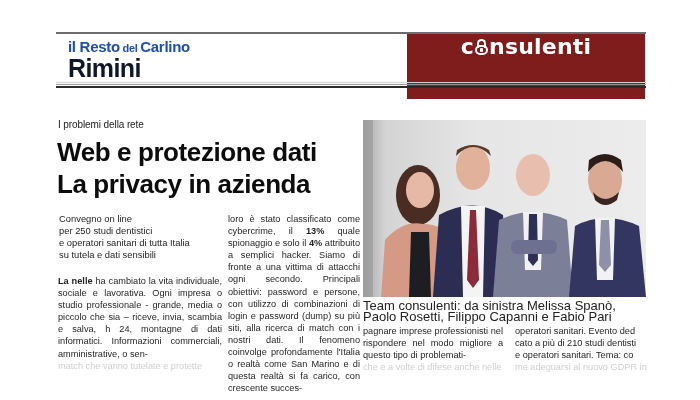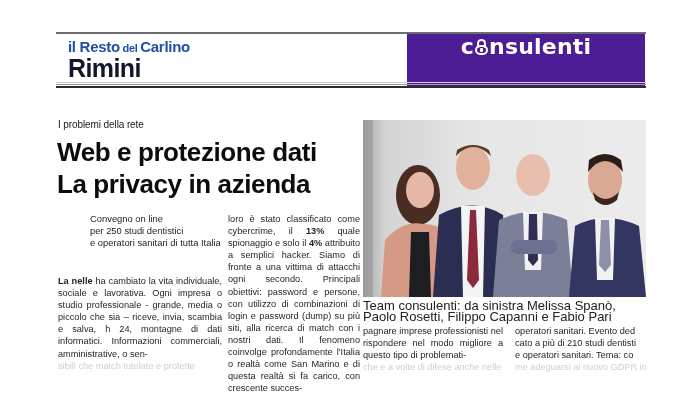--- a/index.html
+++ b/index.html
@@ -10,37 +10,37 @@
     .masthead .rule-top { position:absolute; left:0; top:0; width:100%; height:2px; background:#6d6d6d; }
     .masthead .rule-bottom { position:absolute; left:0; bottom:0; width:100%; height:4px;
       border-top:1px solid #9a9a9a; border-bottom:2px solid #2b2b2b; }
     .masthead .rule-inner { position:absolute; left:0; bottom:5px; width:100%; height:1px; background:#d0d0d0; }
 
     .brand { position:absolute; left:12px; top:7px; }
     .brand .line1 { font-weight:700; font-size:15px; color:#1f4fa6; letter-spacing:-0.3px; line-height:16px; }
     .brand .line1 .small { font-size:11px;text-align:center; }
     .brand .line2 { font-weight:900; font-size:25px; color:#0f172a; line-height:24px; letter-spacing:-0.6px; }
 
-    .sponsor { position:absolute; left:351px; top:2px; width:238px; height:52px; background:#4c1d95;
+    .sponsor { position:absolute; left:351px; top:2px; width:238px; height:65px; background:#7f1d1d;
       color:#ffffff; text-align:center; }
     .sponsor .s1 { position:absolute; left:0; width:100%; top:2px; font-family:"DejaVu Sans", sans-serif;
       font-weight:700; font-size:22px; line-height:22px; letter-spacing:0.2px; }
     .sponsor .s2 { position:absolute; left:0; width:100%; top:22px; font-family:"DejaVu Sans", sans-serif;
       font-weight:700; font-size:20px; line-height:22px; }
     .sponsor .s2 .srl { font-weight:400; font-size:11px; letter-spacing:0; }
     .lock { display:inline-block; position:relative; width:13px; height:16px; vertical-align:-1px; margin:0 1px; }
     .lock .shackle { position:absolute; left:2px; top:0; width:9px; height:9px; border:2px solid #fff;
       border-bottom:none; border-radius:5px 5px 0 0; }
     .lock .body { position:absolute; left:0; top:6px; width:13px; height:10px; border:2px solid #fff; border-radius:5px; }
     .lock .hole { position:absolute; left:5px; top:9px; width:3px; height:4px; background:#fff; border-radius:1px; }
 
     .kicker { position:absolute; left:58px; top:119px; font-size:10px; color:#222; letter-spacing:-0.1px; }
     .headline { position:absolute; left:57px; top:136px; font-weight:900; font-size:26px; line-height:32px;
       letter-spacing:-0.4px; color:#0c0c0c; }
-    .subhead { position:absolute; left:59px; top:213px; font-size:9.4px; line-height:12px; color:#1e1e1e;margin-left:31px; }
+    .subhead { position:absolute; left:59px; top:213px; font-size:9.4px; line-height:12px; color:#1e1e1e; }
 
     .col { position:absolute; font-size:9.2px; line-height:12.1px; text-align:justify; color:#1f1f1f; }
     .col p { margin:0; }
     .col1 { left:58px; top:275px; width:164px; }
     .col2 { left:228px; top:213px; width:132px; }
     .col3 { left:363px; top:325px; width:140px; }
     .col4 { left:515px; top:325px; width:135px; white-space:nowrap; overflow:hidden; text-align:left; }
     .fade { color:#cfcfcf; }
 
     .photo { position:absolute; left:363px; top:120px; width:283px; height:177px; overflow:hidden;
@@ -72,25 +72,26 @@
 
 <div class="headline">
   <div>Web e protezione dati</div>
   <div>La privacy in azienda</div>
 </div>
 
 <div class="subhead">
   <div>Convegno on line</div>
   <div>per 250 studi dentistici</div>
   <div>e operatori sanitari di tutta Italia</div>
+  <div>su tutela e dati sensibili</div>
 </div>
 
 <div class="col col1">
   <p><b>La nelle</b><span> ha cambiato la vita individuale, sociale e lavorativa. Ogni impresa o studio professionale - grande, media o piccolo che sia – riceve, invia, scambia e salva, h 24, montagne di dati informatici. Informazioni commerciali, amministrative, o sen-</span></p>
-  <p class="fade">sibili che match tutelate e protette</p>
+  <p class="fade">match che vanno tutelate e protette</p>
 </div>
 
 <div class="col col2">
   <p><span>loro è stato classificato come cybercrime, il </span><b>13%</b><span> quale spionaggio e solo il </span><b>4%</b><span> attribuito a semplici hacker. Siamo di fronte a una vittima di attacchi ogni secondo. Principali obiettivi: password e persone, con utilizzo di combinazioni di login e password (dump) su più siti, alla ricerca di match con i nostri dati. Il fenomeno coinvolge profondamente l'Italia o realtà come San Marino e di questa realtà si fa carico, con crescente succes-</span></p>
 </div>
 
 <div class="photo">
   <svg width="283" height="177" viewBox="0 0 283 177">
     <rect x="0" y="0" width="10" height="177" fill="#8d8d8d" opacity="0.5"></rect>
 

